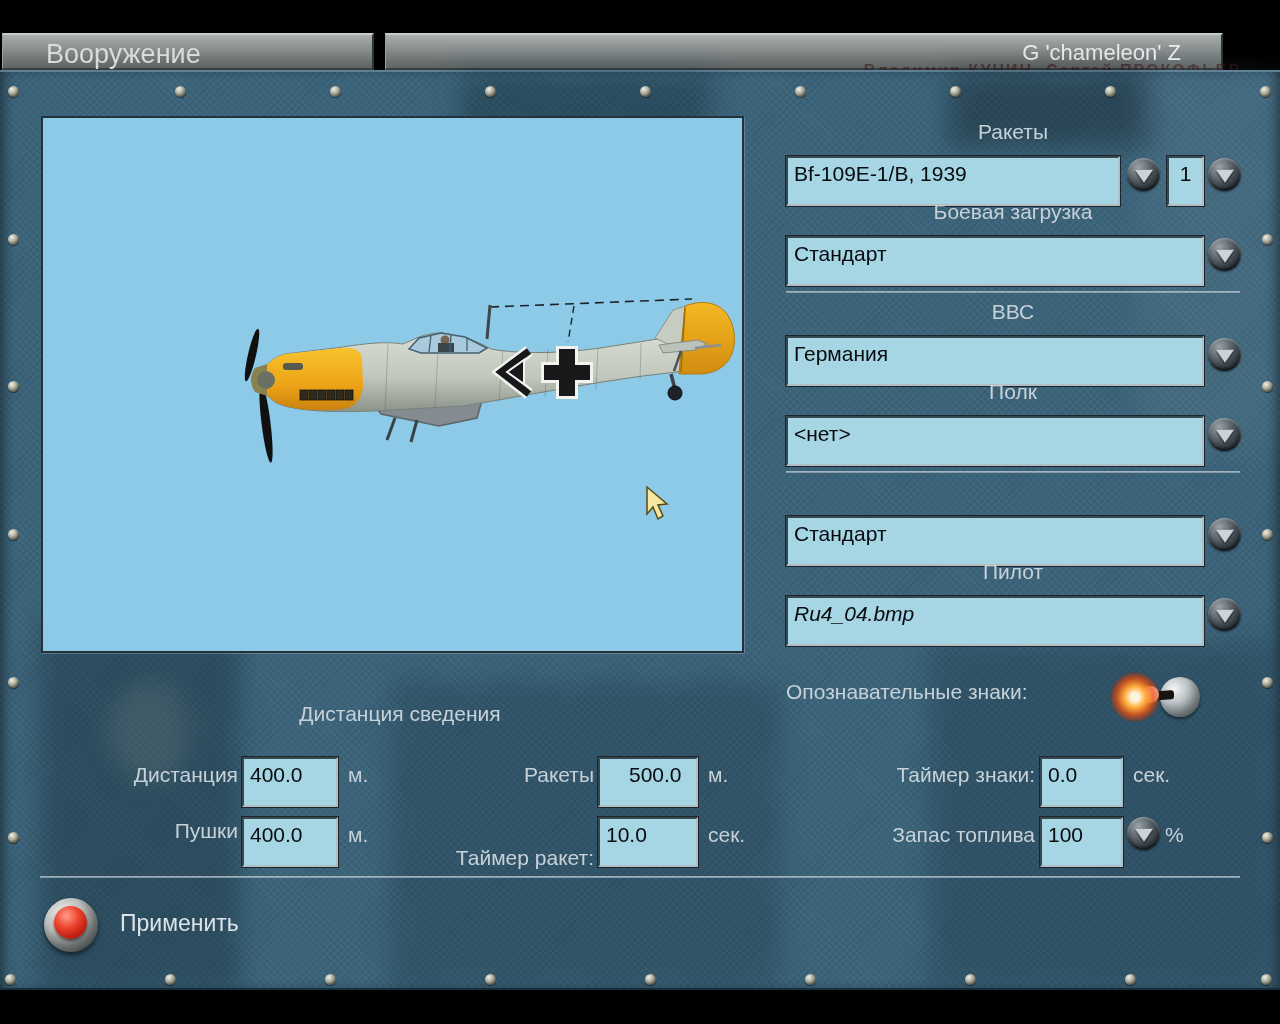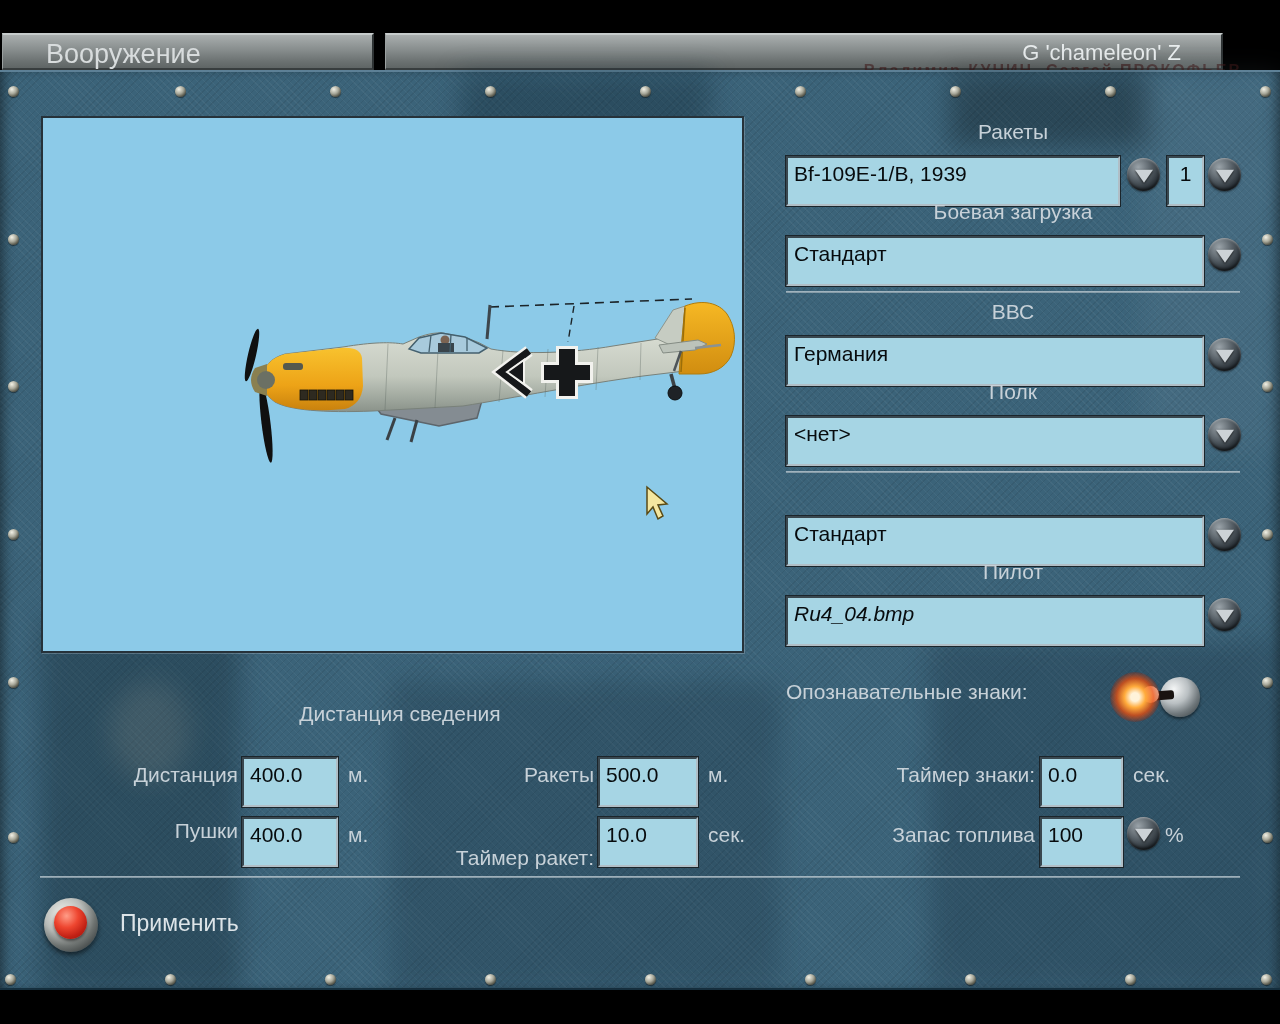--- a/index.html
+++ b/index.html
@@ -245,21 +245,21 @@
 
     <div class="c-lbl" style="left:200px;width:400px;top:630px;">Дистанция сведения</div>
 
     <div class="lbl" style="left:40px;width:198px;top:691px;text-align:right;">Дистанция</div>
     <div class="numfield" style="left:242px;top:685px;width:96px;">
       <span class="txt">400.0</span>
     </div>
     <div class="lbl" style="left:348px;top:691px;">м.</div>
 
     <div class="lbl" style="left:400px;width:194px;top:691px;text-align:right;">Ракеты</div>
-    <div class="numfield" style="left:598px;top:685px;width:100px;">
+    <div class="numfield" style="left:598px;top:685px;width:100px;padding-left:23px;">
       <span class="txt">500.0</span>
     </div>
     <div class="lbl" style="left:708px;top:691px;">м.</div>
 
     <div class="lbl" style="left:850px;width:185px;top:691px;text-align:right;">Таймер знаки:</div>
     <div class="numfield" style="left:1040px;top:685px;width:83px;">
       <span class="txt">0.0</span>
     </div>
     <div class="lbl" style="left:1133px;top:691px;">сек.</div>
 

